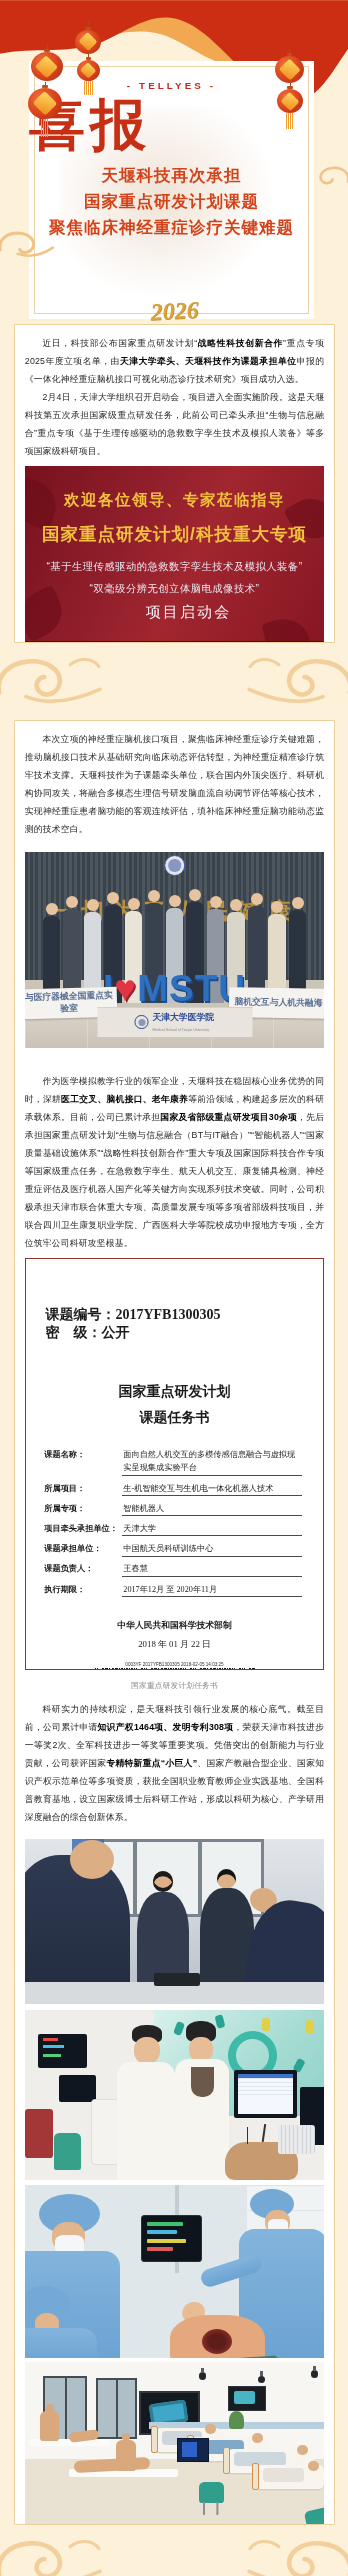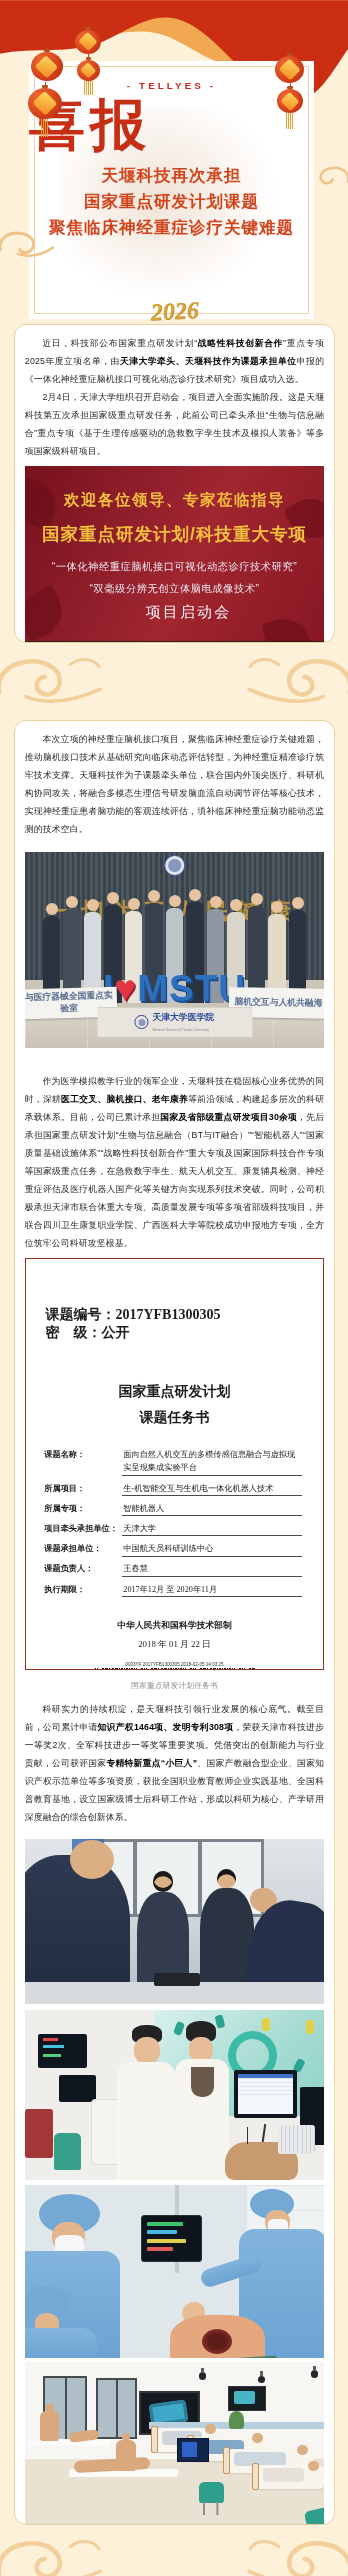--- a/index.html
+++ b/index.html
@@ -28,21 +28,21 @@
   .lantern i{display:block;}
   .lantern .str{width:1px;background:#b9431c;}
   .lantern .cap{width:5.7px;height:3.1px;background:#b5541a;border-radius:1px;}
   .lantern .body{position:relative;border-radius:50%;
       background:radial-gradient(circle at 35% 32%,#f0703a,#d6411b 55%,#b02c10);}
   .lantern .dia{position:absolute;left:23%;top:23%;width:54%;height:54%;border-radius:18%;
       transform:rotate(45deg);background:linear-gradient(150deg,#ffd95e,#f08a1f);}
   .lantern .tas{width:8.2px;background:repeating-linear-gradient(90deg,#ef9d2d 0 1px,rgba(0,0,0,0) 1px 2.1px);}
   
   .panel{position:relative;margin:0 14px;background:#fff;border:0.5px solid #ecd09c;
-         border-radius:12px;padding:0 9.8px;overflow:hidden;}
+         border-radius:1px;padding:0 9.8px;overflow:hidden;}
   .panel-1{height:319px;}
   .panel-2{height:1805px;margin-top:12px;}
   .para{margin:0;font-size:8.8px;line-height:18px;color:#252525;text-align:justify;
         text-indent:2em;letter-spacing:0.2px;}
   .para .bd{font-weight:bold;color:#000;}
   .p1{margin-top:9.3px;}
   .caption{margin-top:7.2px;text-align:center;font-size:7.7px;color:#8c8c8c;text-indent:0;}
   
   .orna{position:relative;}
   .orna-1{height:65px;}
@@ -296,21 +296,21 @@
     <p class="para p1"><span>近日，科技部公布国家重点研发计划“</span><span class="bd">战略性科技创新合作</span><span>”重点专项2025年度立项名单，由</span><span class="bd">天津大学牵头、天堰科技作为课题承担单位</span><span>申报的《一体化神经重症脑机接口可视化动态诊疗技术研究》项目成功入选。</span></p>
     <p class="para"><span>2月4日，天津大学组织召开启动会，项目进入全面实施阶段。这是天堰科技第五次承担国家级重点研发任务，此前公司已牵头承担“生物与信息融合”重点专项《基于生理传感驱动的急救数字孪生技术及模拟人装备》等多项国家级科研项目。</span></p>
 
     <figure class="fig-banner">
       <div class="leaf" style="left:-11.3px;top:15.5px;transform:rotate(20deg);"></div>
       <div class="leaf" style="right:-9.3px;top:31px;transform:rotate(-30deg);"></div>
       <div class="leaf" style="left:-5.2px;bottom:12.4px;transform:rotate(65deg);"></div>
       <div class="leaf" style="right:15.5px;bottom:-13.4px;transform:rotate(-15deg);"></div>
       <div class="bn1">欢迎各位领导、专家莅临指导</div>
       <div class="bn2">国家重点研发计划/科技重大专项</div>
-      <div class="bn3">“一体化神经重症脑机接口可视化动态诊疗技术研究”</div>
+      <div class="bn3">“基于生理传感驱动的急救数字孪生技术及模拟人装备”</div>
       <div class="bn4">“双毫级分辨无创立体脑电成像技术”</div>
       <div class="bn5">项目启动会</div>
       <div class="stage"></div>
     </figure>
   </section>
 
   <div class="orna orna-1">
     <svg class="left" width="108" height="58" viewBox="0 0 210 112">
       <path d="M10 88 C4 56 28 32 64 28 C102 24 130 44 128 68 C126 88 104 98 90 88 C78 79 82 60 98 58" stroke="#f2cf9b" stroke-width="9" fill="none" stroke-linecap="round"></path>
       <path d="M62 96 C102 112 152 106 206 82" stroke="#f2cf9b" stroke-width="7" fill="none" stroke-linecap="round"></path>

